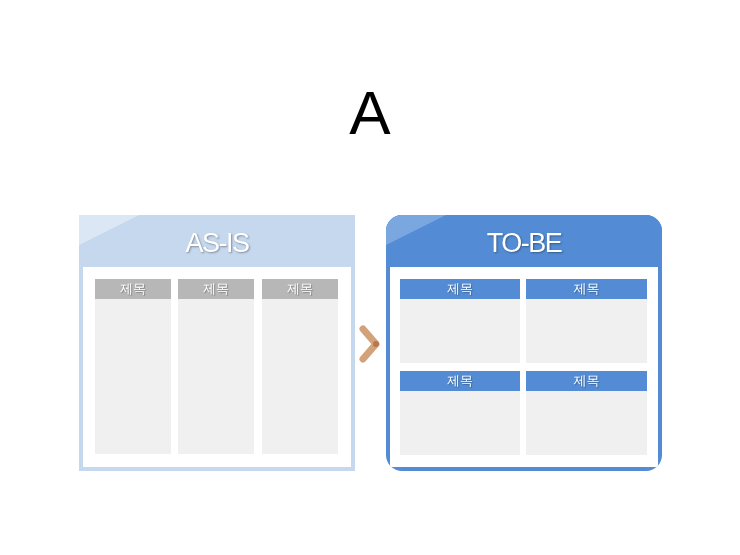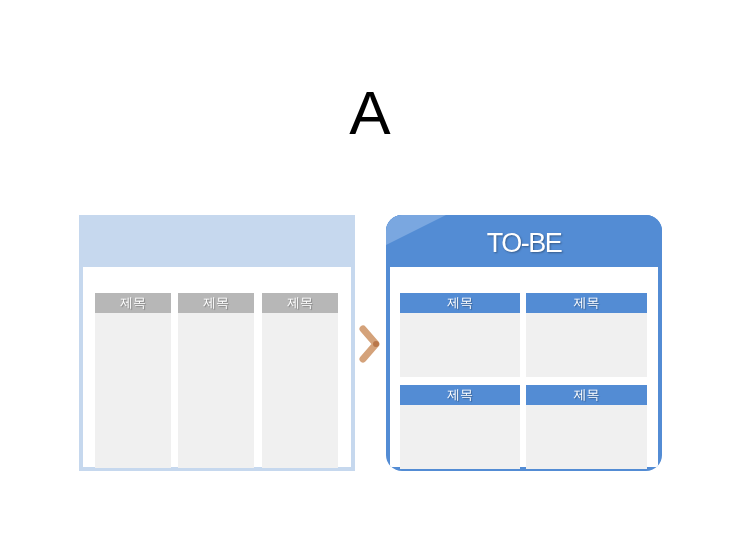--- a/index.html
+++ b/index.html
@@ -13,33 +13,37 @@
   .panel .htext { position:absolute; left:0; top:0; width:100%; height:52px; line-height:56px; text-align:center;
                   font-family:"Liberation Sans", sans-serif; font-size:27px; color:#fff; letter-spacing:-1.5px;
                   text-shadow:1px 1px 2px rgba(0,0,0,0.35); }
   .panel .body { position:absolute; left:4px; right:4px; top:52px; bottom:4px; background:#fff; }
   .asis { left:79px; background:#c6d8ee; }
   .asis .header { background:#c6d8ee; }
   .asis .tri { border-width:30px 60px 0 0; border-color:#dbe7f5 transparent transparent transparent; }
   .tobe { left:386px; background:#538cd4;border-radius:16px; }
   .tobe .header { background:#538cd4; }
   .tobe .tri { border-width:30px 60px 0 0; border-color:#7aa7e0 transparent transparent transparent; }
-  .col { position:absolute; background:#f0f0f0;margin-top:14px; }
+  .col { position:absolute; background:#f0f0f0; }
   .col .ch { position:absolute; left:0; top:0; width:100%; height:20px; line-height:20px; text-align:center;
              color:#fff; font-size:13px; text-shadow:1px 1px 1px rgba(0,0,0,0.3); }
   .asis .col .ch { background:#b7b7b7; }
   .tobe .col .ch { background:#538cd4; }
   .arrow { position:absolute; left:356px; top:323px; width:30px; height:42px; }
 </style>
 </head>
 <body>
 
 <div class="big-title">A</div>
 
 <div class="panel asis">
+  <div class="header">
+    <div class="tri"></div>
+    <div class="htext">AS-IS</div>
+  </div>
   <div class="body">
     <div class="col" style="left:12px; top:12px; width:76px; height:175px;">
       <div class="ch">제목</div>
     </div>
     <div class="col" style="left:95px; top:12px; width:76px; height:175px;">
       <div class="ch">제목</div>
     </div>
     <div class="col" style="left:179px; top:12px; width:76px; height:175px;">
       <div class="ch">제목</div>
     </div>

